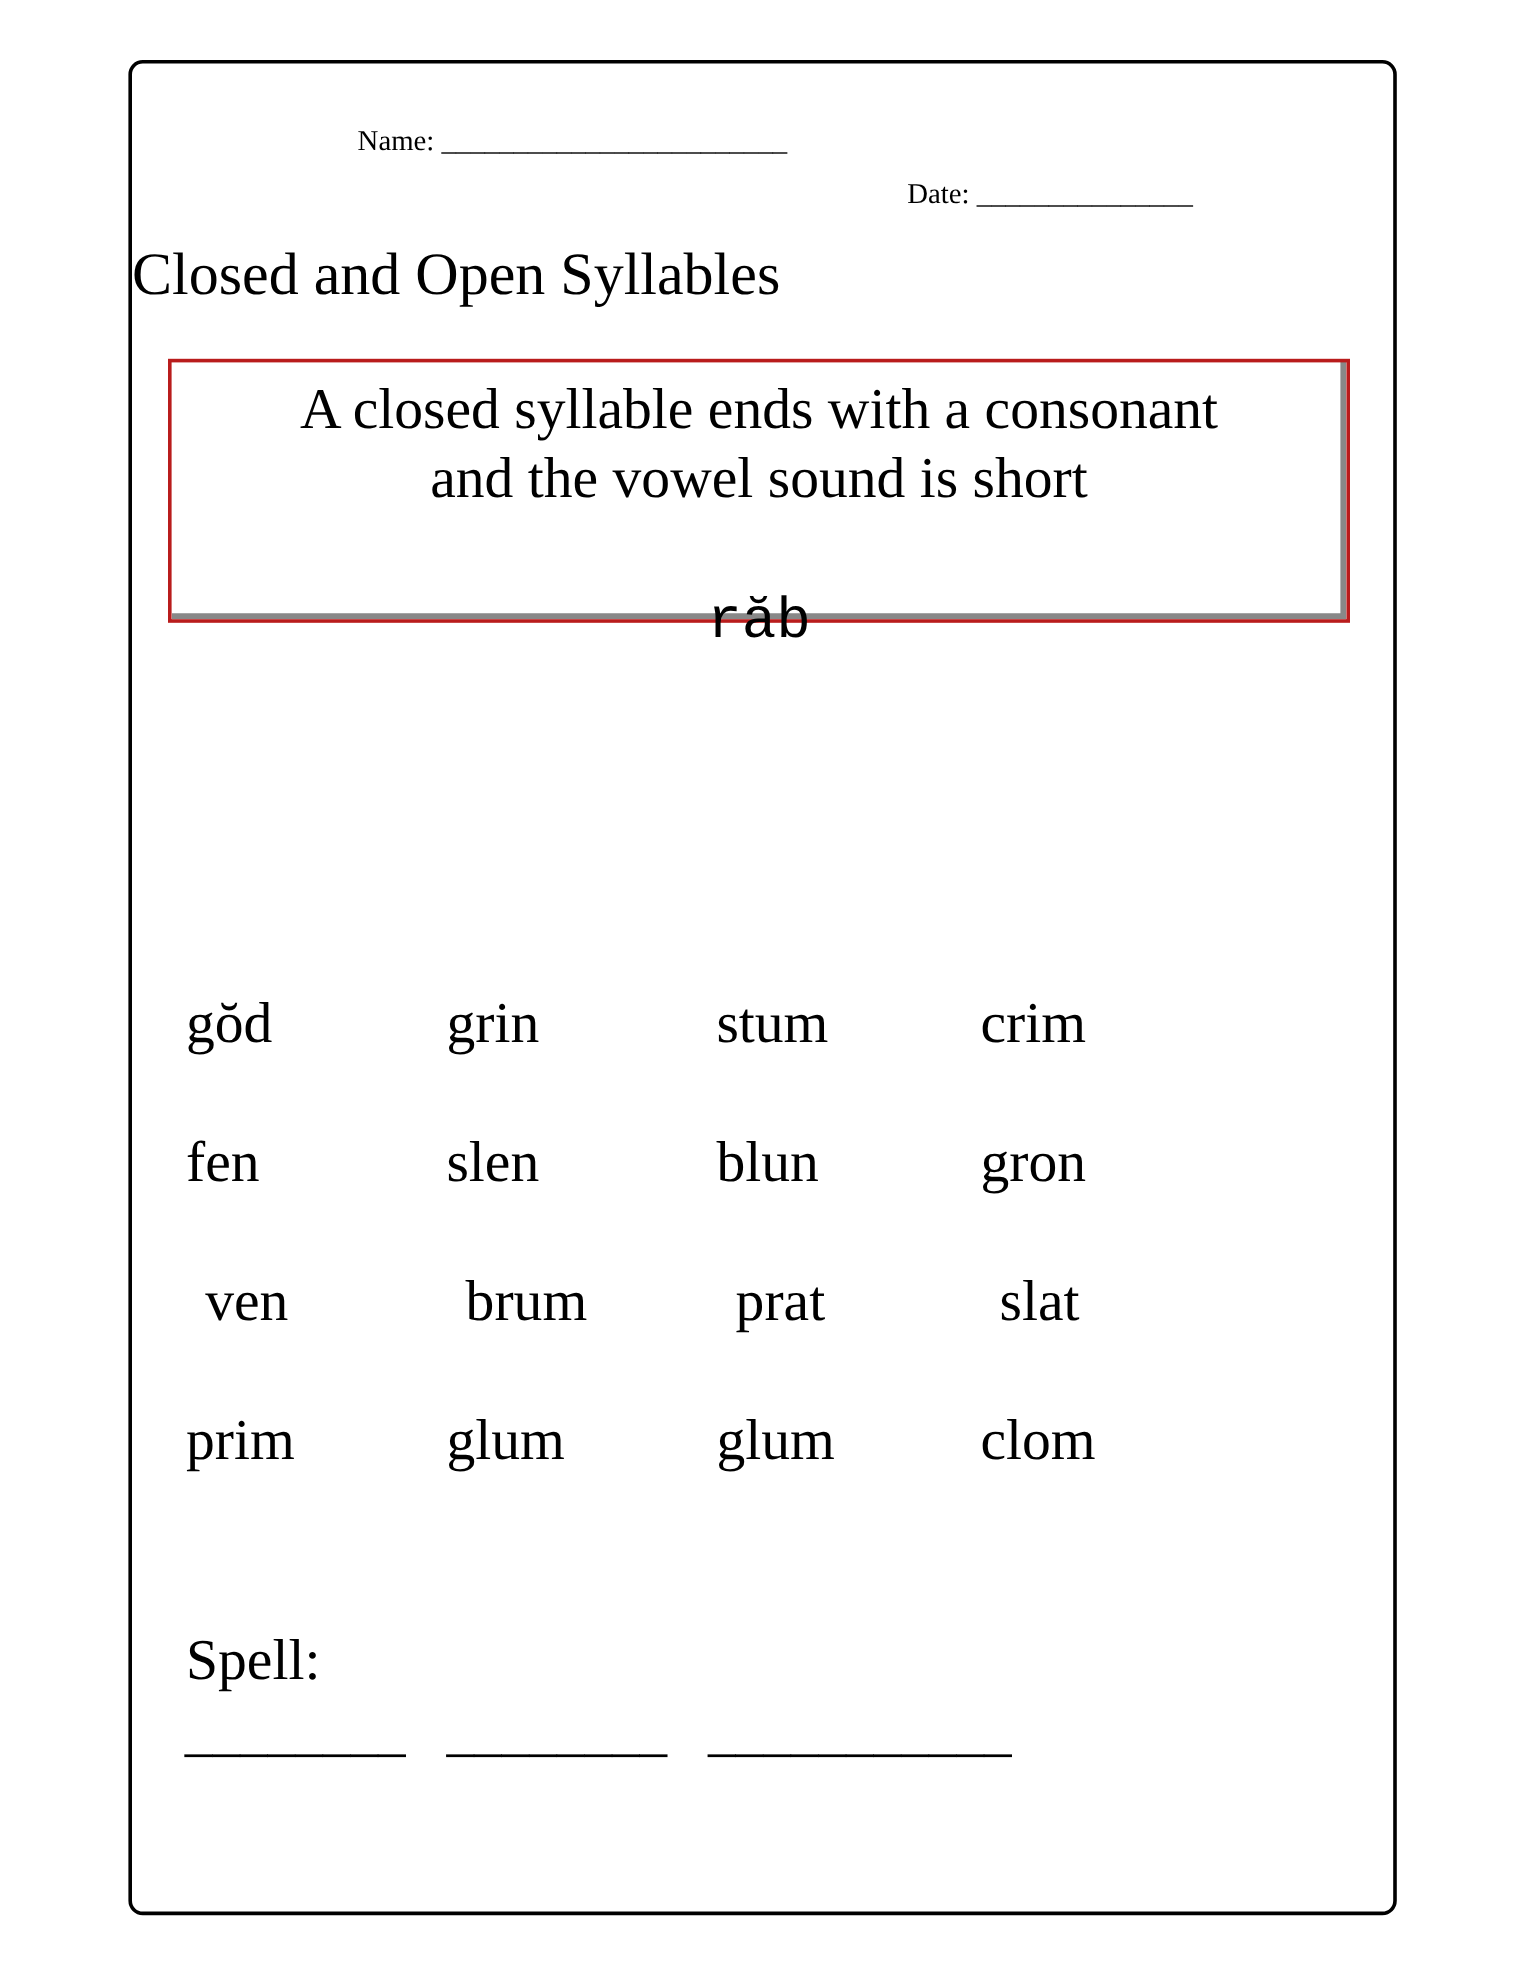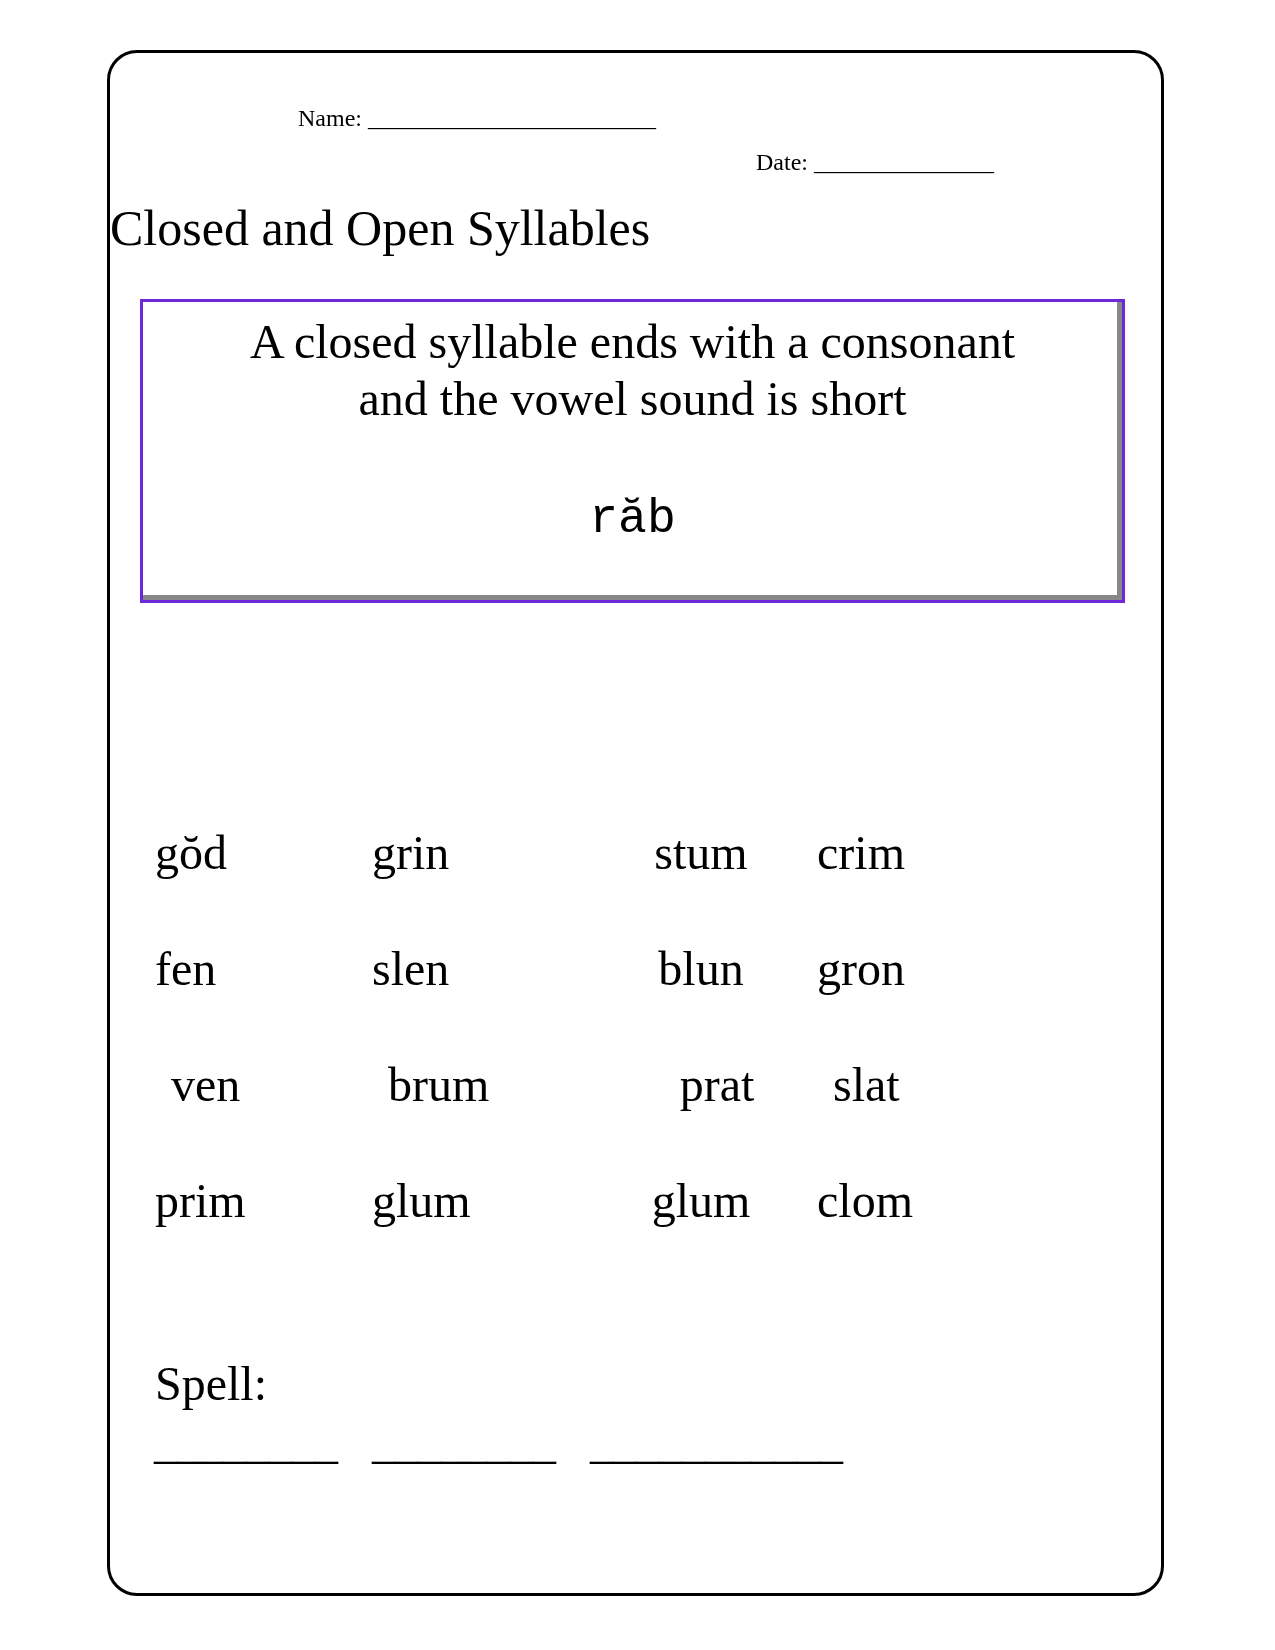--- a/index.html
+++ b/index.html
@@ -15,21 +15,21 @@
     font-family: "Liberation Serif", "DejaVu Serif", serif;
     color: #000000;
   }
   .page-frame {
     position: absolute;
     left: 107px;
     top: 50px;
     width: 1057px;
     height: 1546px;
     border: 3px solid #000000;
-    border-radius: 30px;
+    border-radius: 12px;
     box-sizing: border-box;
   }
   .header-group {
     position: absolute;
     top: 52px;
     font-size: 24px;
     white-space: nowrap;
   }
   .name-group { left: 188px; }
   .date-group { left: 646px; margin-top: 44px; }
@@ -40,23 +40,23 @@
     left: 0;
     width: 100%;
     font-size: 50px;
     white-space: nowrap;
   }
   .definition-box {
     position: absolute;
     left: 30px;
     top: 246px;
     width: 985px;
-    height: 304px;
+    height: 220px;
     box-sizing: border-box;
-    border: 3px solid #6d28d9;
+    border: 3px solid #b91c1c;
     box-shadow: inset -5px -5px 0 0 #888888;
     text-align: center;
     font-size: 48px;
     line-height: 1.18;
     padding-top: 12px;
   }
   .box-example {
     margin-top: 64px;
     font-size: 48px;
     font-family: Liberation Mono, monospace;
@@ -75,21 +75,21 @@
     font-size: 48px;
     white-space: nowrap;
   }
   .word-row-1 { top: 772px; }
   .word-row-2 { top: 888px; }
   .word-row-3 { top: 1004px; margin-left: 16px; }
   .word-row-4 { top: 1120px; }
   .word-cell { display: inline-block; }
   .word-cell:nth-child(1) { width: 205px; }
   .word-cell:nth-child(2) { width: 213px; }
-  .word-cell:nth-child(3) { width: 208px; text-align: center; }
+  .word-cell:nth-child(3) { width: 208px; }
   .spell-label {
     position: absolute;
     left: 45px;
     top: 1303px;
     font-size: 48px;
     font-family: Liberation Serif, serif;
   }
   .blanks-row {
     position: absolute;
     left: 44px;

